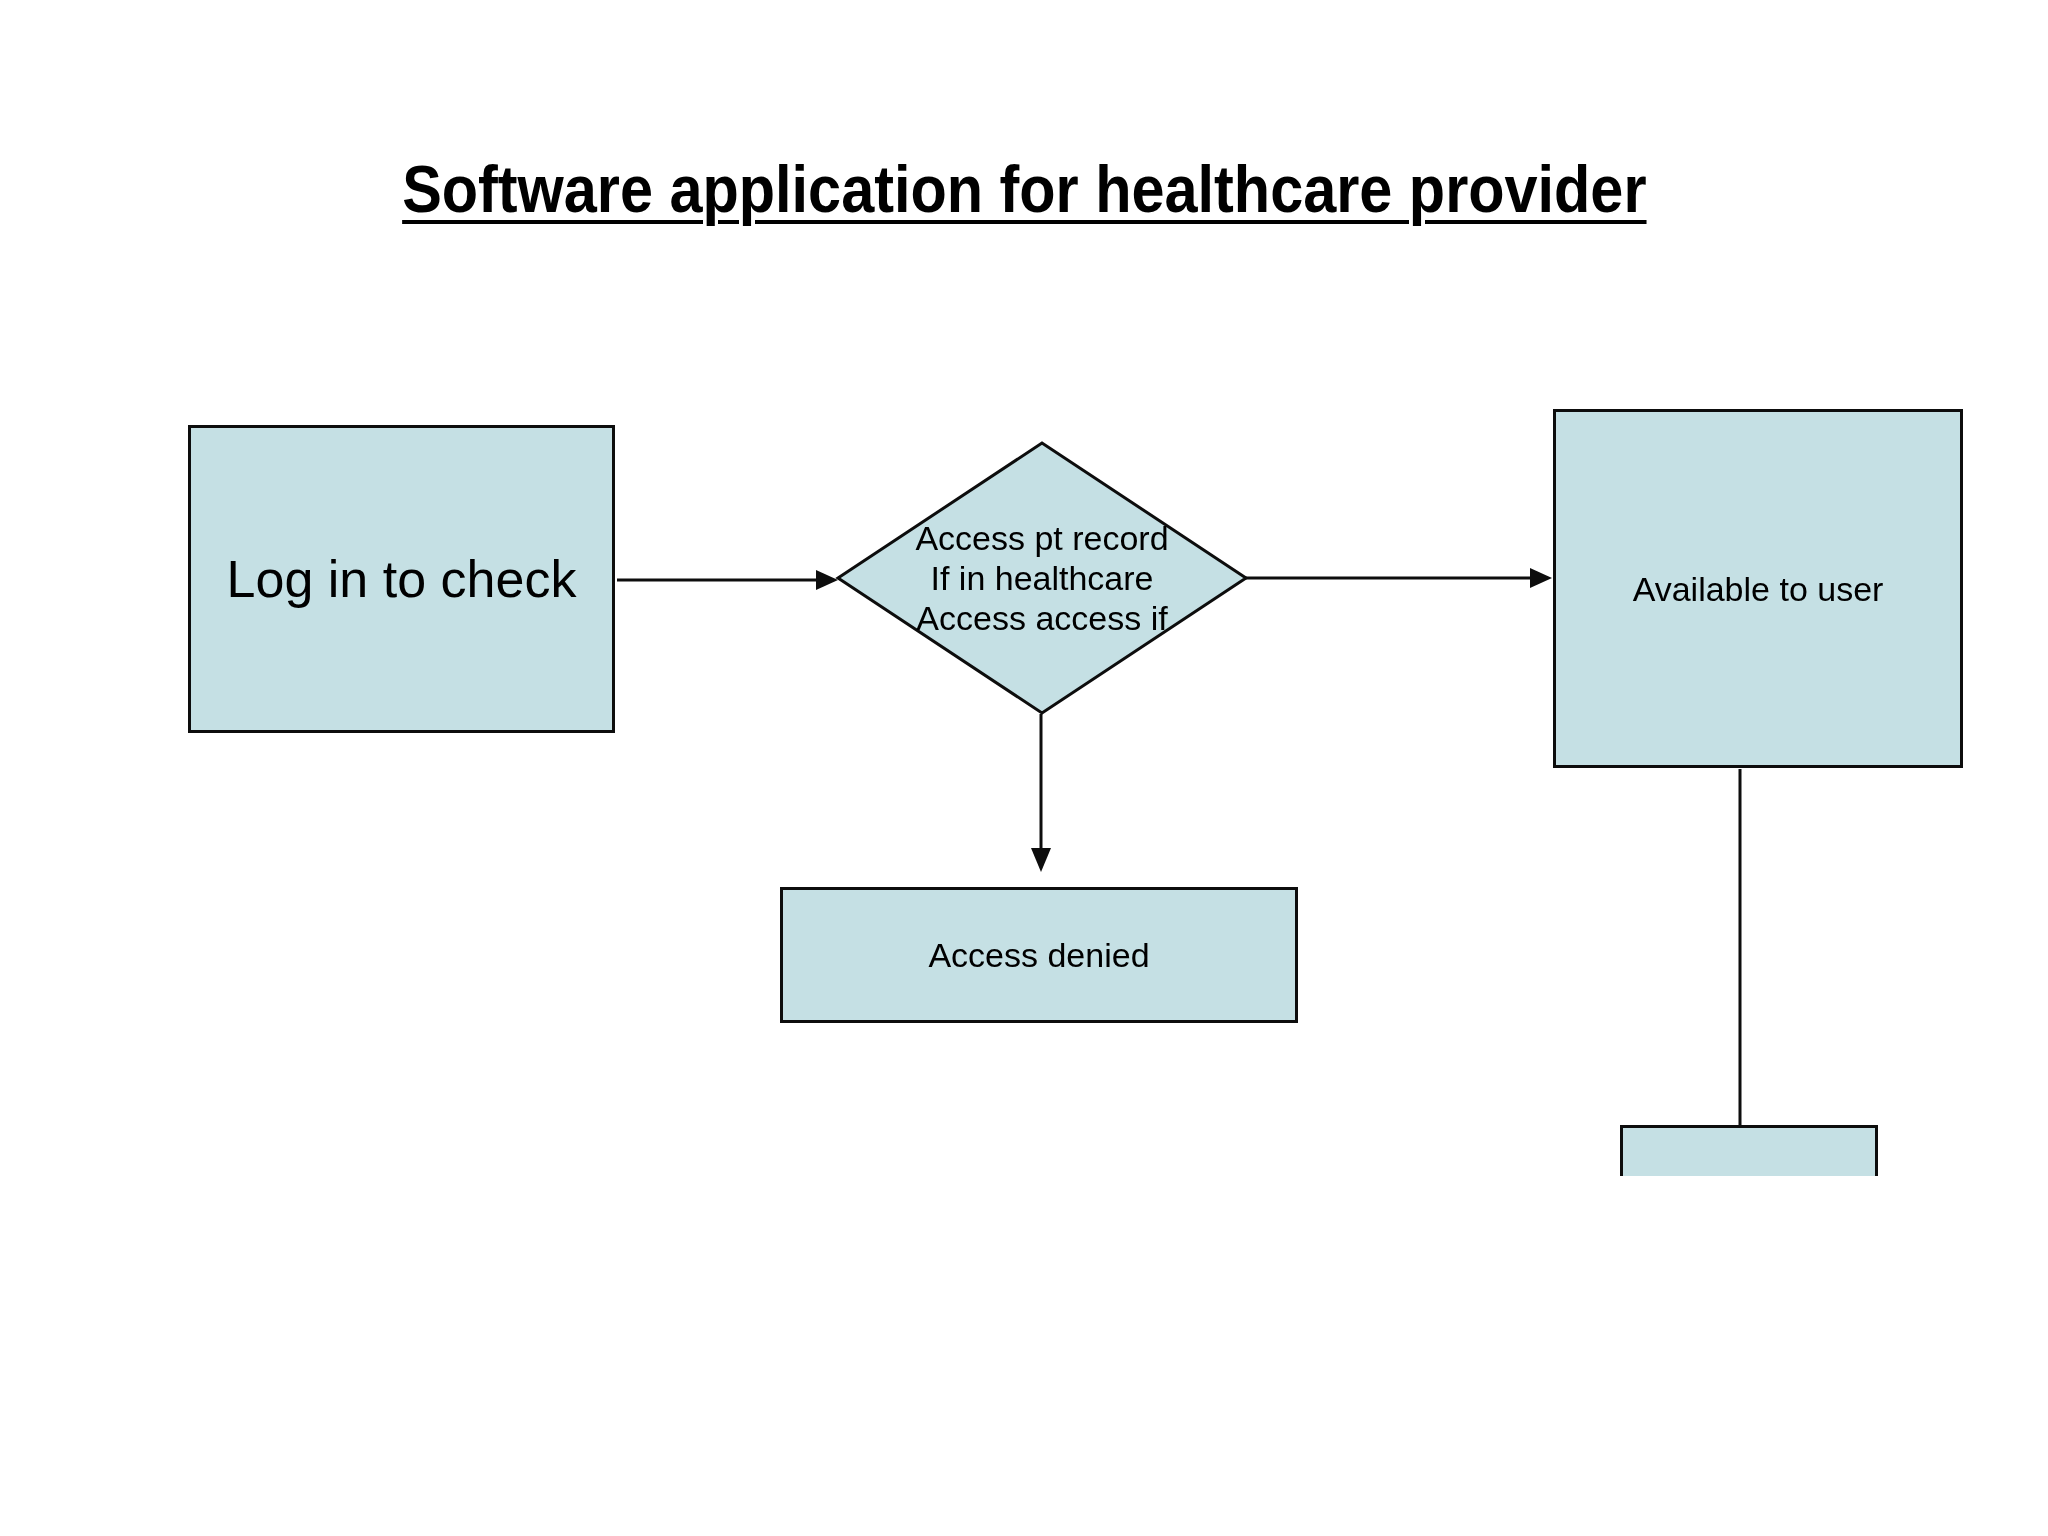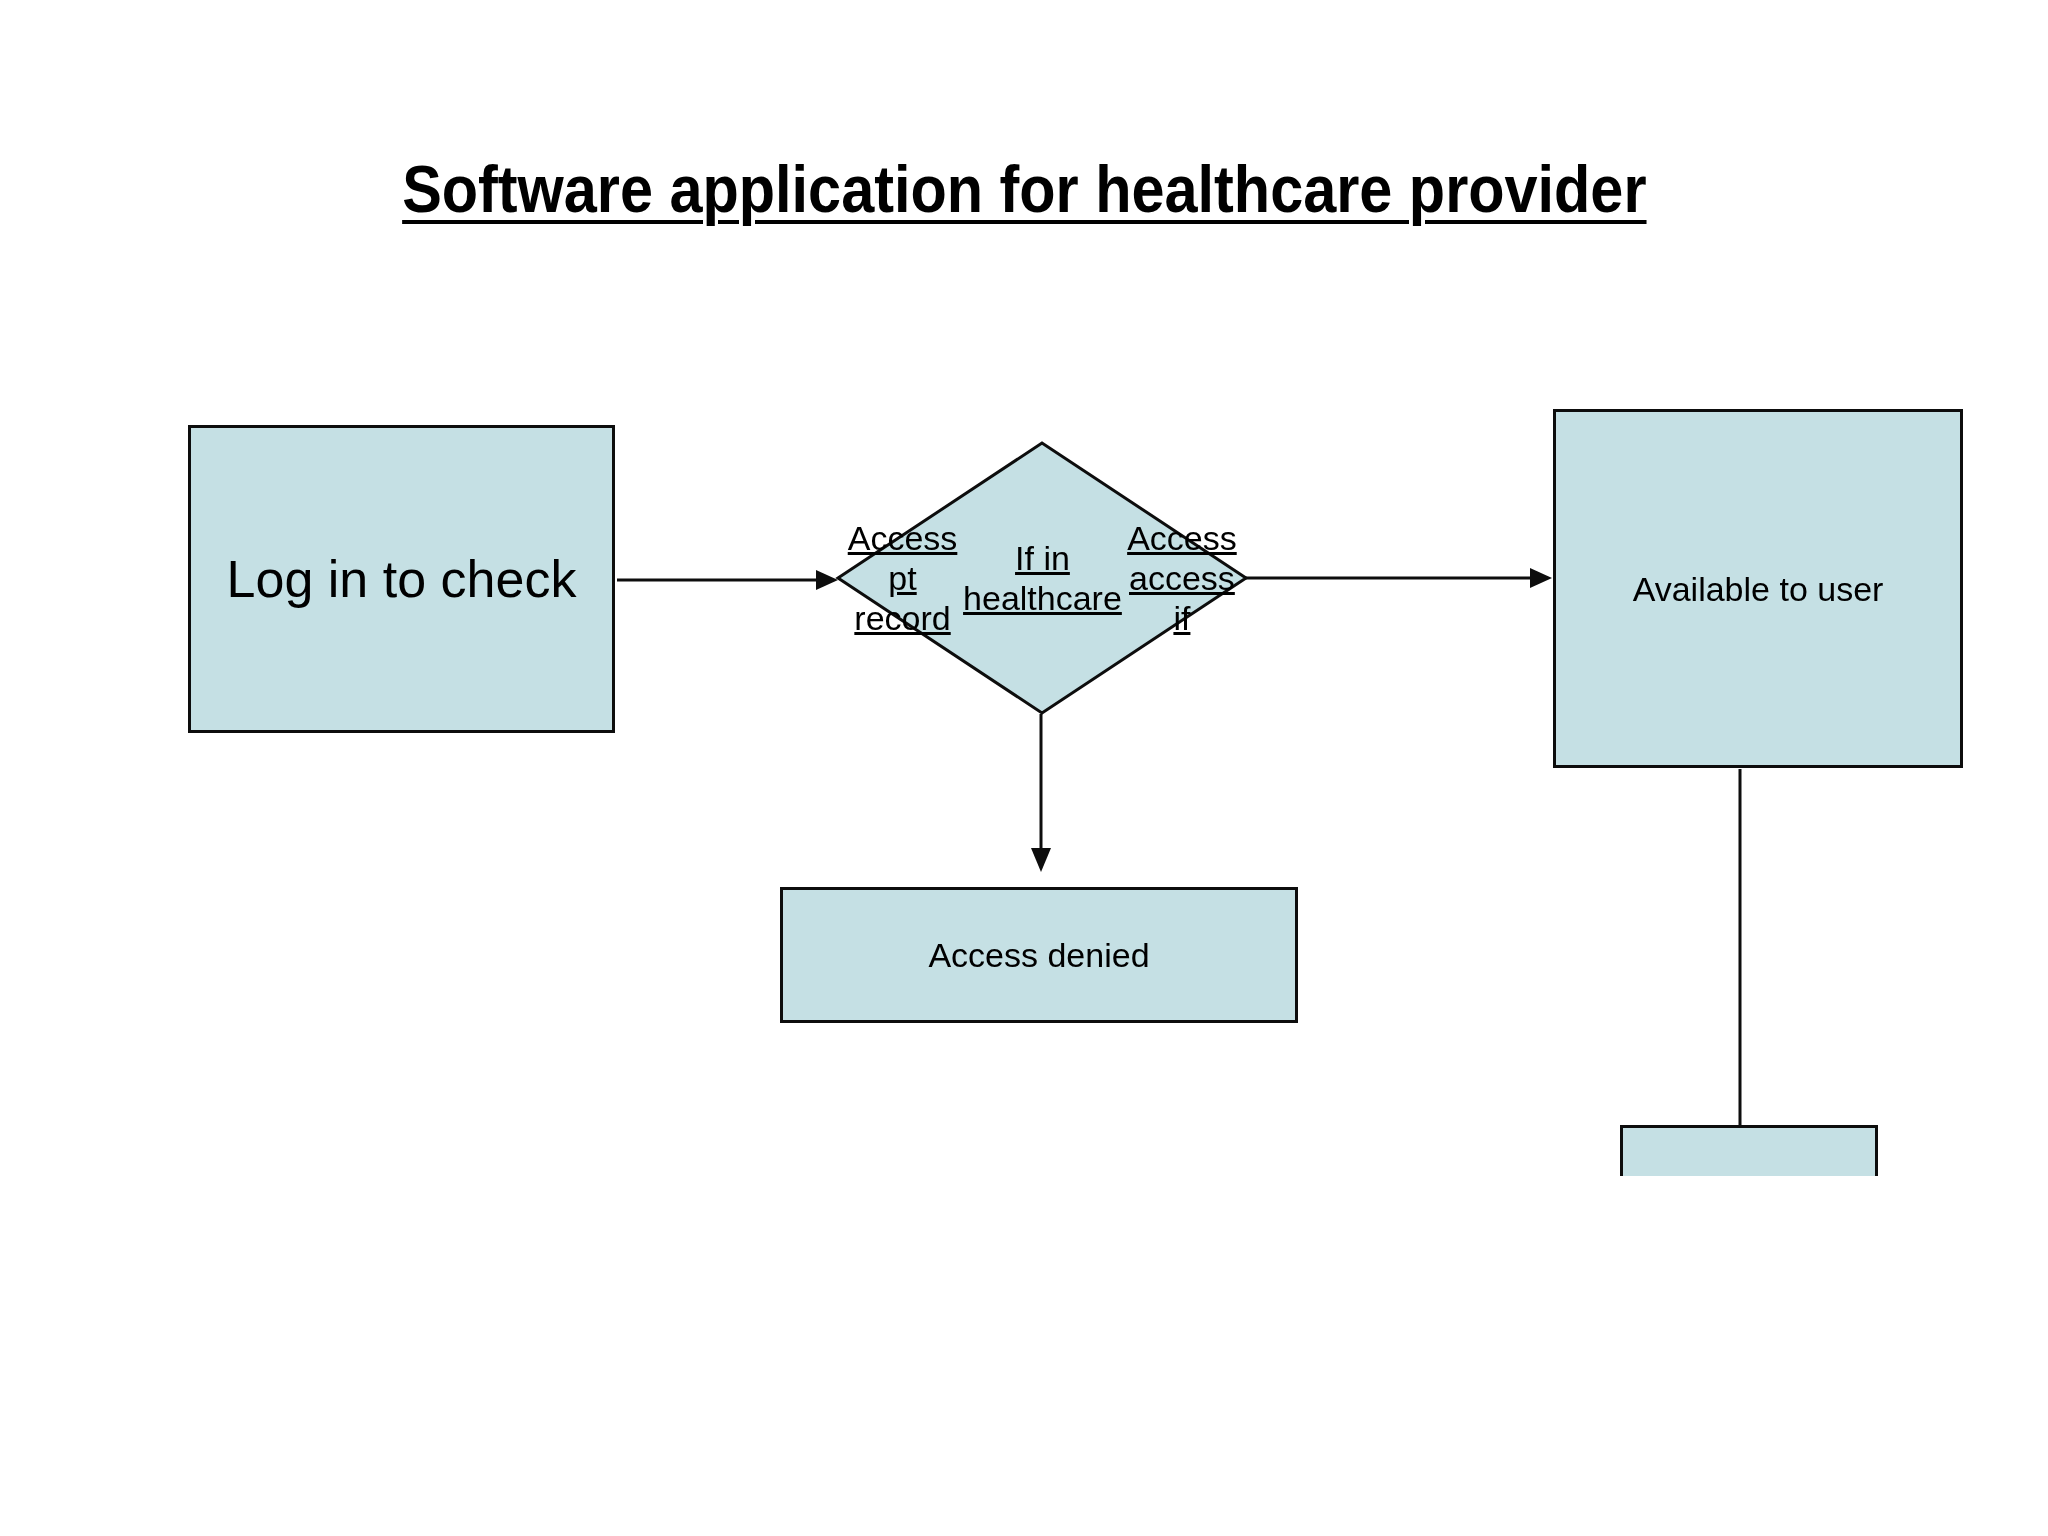--- a/index.html
+++ b/index.html
@@ -65,25 +65,24 @@
     border:3px solid var(--node-border);
     display:flex;
     flex-direction:row;
     align-items:center;
     justify-content:center;
     text-align:center;
   }
   .label{
     position:absolute;
     display:flex;
-    flex-direction:row;
+    flex-direction:column;
     align-items:center;
     justify-content:center;
     text-align:center;
-    text-decoration:underline;
   }
   .node-login{ left:188px; top:425px; width:427px; height:308px; font-size:52px; line-height:65px; }
   .node-granted{ left:1553px; top:409px; width:410px; height:359px; font-size:34px; line-height:38px; }
   .node-denied{ left:780px; top:887px; width:518px; height:136px; font-size:34px; line-height:48px; }
   .node-logoff{ left:1620px; top:1125px; width:258px; height:240px; font-size:56px; line-height:62px;font-style:italic; }
   .label-decision{ left:842px; top:443px; width:400px; height:270px; font-size:34px; line-height:40px; }
 </style>
 </head>
 <body>
 

